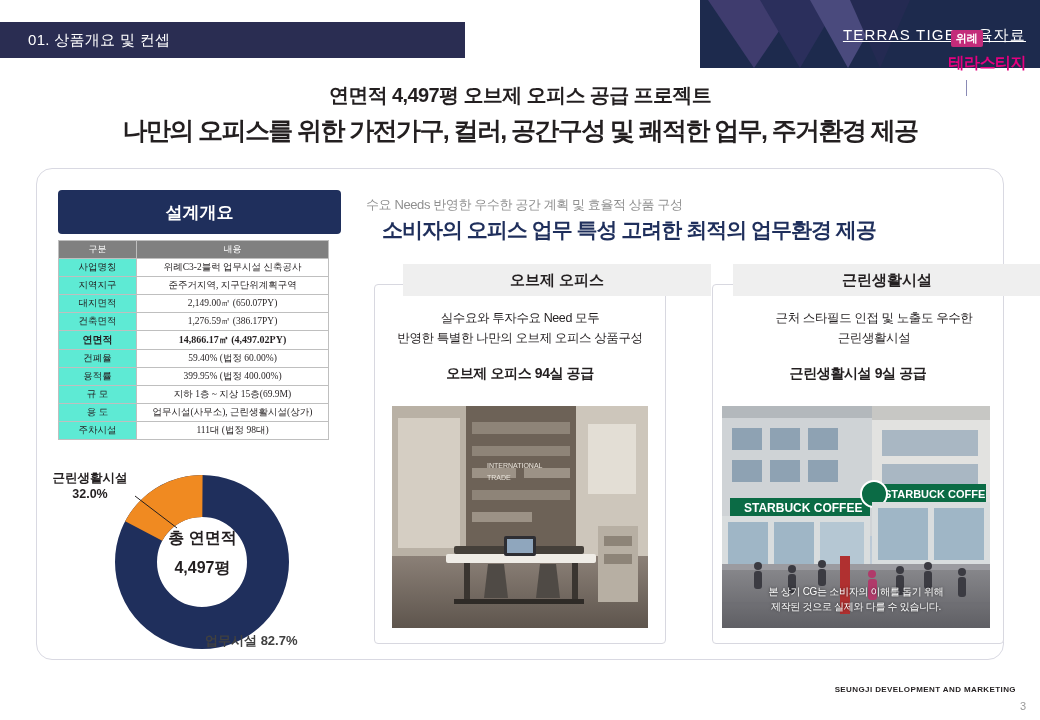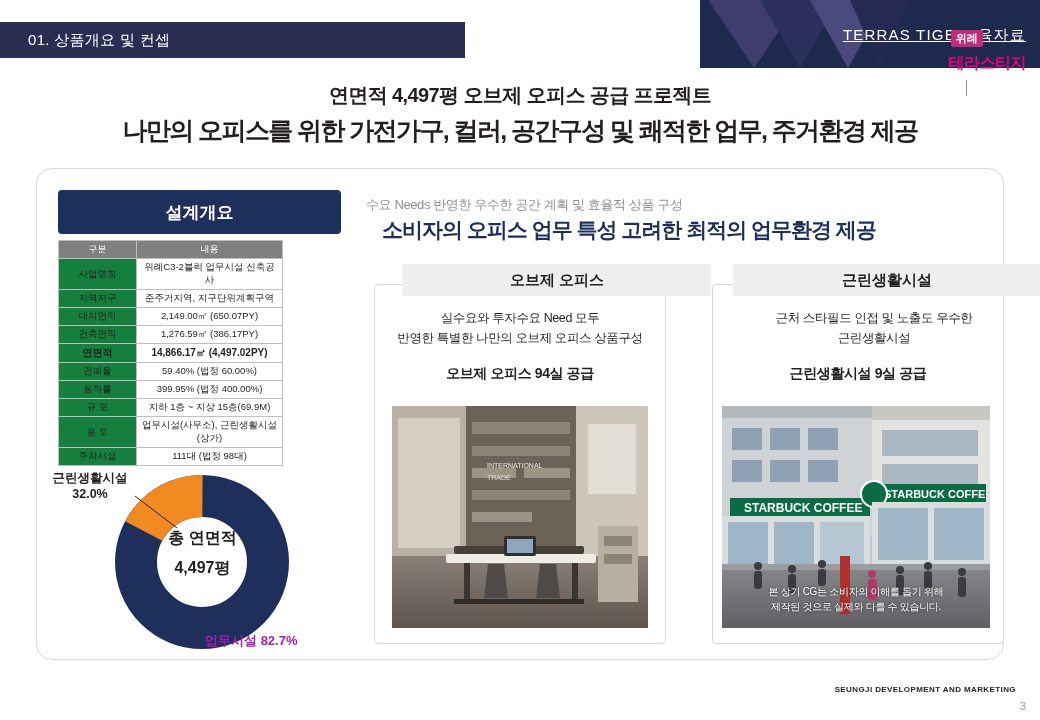--- a/index.html
+++ b/index.html
@@ -68,50 +68,50 @@
   }
 
   
   .spec-head {
     position:absolute; left:58px; top:190px; width:283px; height:44px;
     background:#1f2f5c; color:#fff; border-radius:4px;
     display:flex; align-items:center; justify-content:center;
     font-size:17px; font-weight:bold;
   }
   table.spec {
-    position:absolute; left:58px; top:240px; width:225px;
-    border-collapse:collapse; font-size:9.5px;
+    position:absolute; left:58px; top:240px; width:271px;
+    border-collapse:collapse; font-size:9.5px;font-family:Liberation Serif, serif;
   }
   table.spec td {
     border:1px solid #bfbfbf; padding:2px 3px; height:17px;
     text-align:center; color:#231f20;
   }
   table.spec tr.hrow td {
     background:#808080; color:#ffffff; font-size:9px;
   }
-  table.spec td.k { width:78px; background:#15803d; }
+  table.spec td.k { width:78px; background:#5eead4; }
   table.spec tr.em td { font-weight:bold; font-size:10px; }
 
   
   .donut-wrap { position:absolute; left:95px; top:470px; width:215px; height:185px; }
   .donut-center-t {
     position:absolute; left:0; top:58px; width:215px; text-align:center;
     font-size:16px; font-weight:bold; color:#231f20;
   }
   .donut-center-v {
     position:absolute; left:0; top:88px; width:215px; text-align:center;
     font-size:16px; font-weight:bold; color:#231f20;
   }
   .lbl-top {
     position:absolute; left:30px; top:470px; width:120px; text-align:center;
     font-size:12.5px; font-weight:bold; color:#231f20; line-height:16px;
   }
   .lbl-bot {
     position:absolute; left:205px; top:632px; width:140px; text-align:left;
-    font-size:13px; font-weight:bold; color:#a21caf;
+    font-size:13px; font-weight:bold; color:#404040;
   }
 
   
   .r-sub {
     position:absolute; left:366px; top:196px;
     font-size:13px; color:#8f8f8f; letter-spacing:-0.4px;
   }
   .r-title {
     position:absolute; left:366px; top:216px;
     font-size:21px; font-weight:bold; color:#1f2f5c; letter-spacing:-1px;margin-left:16px;

